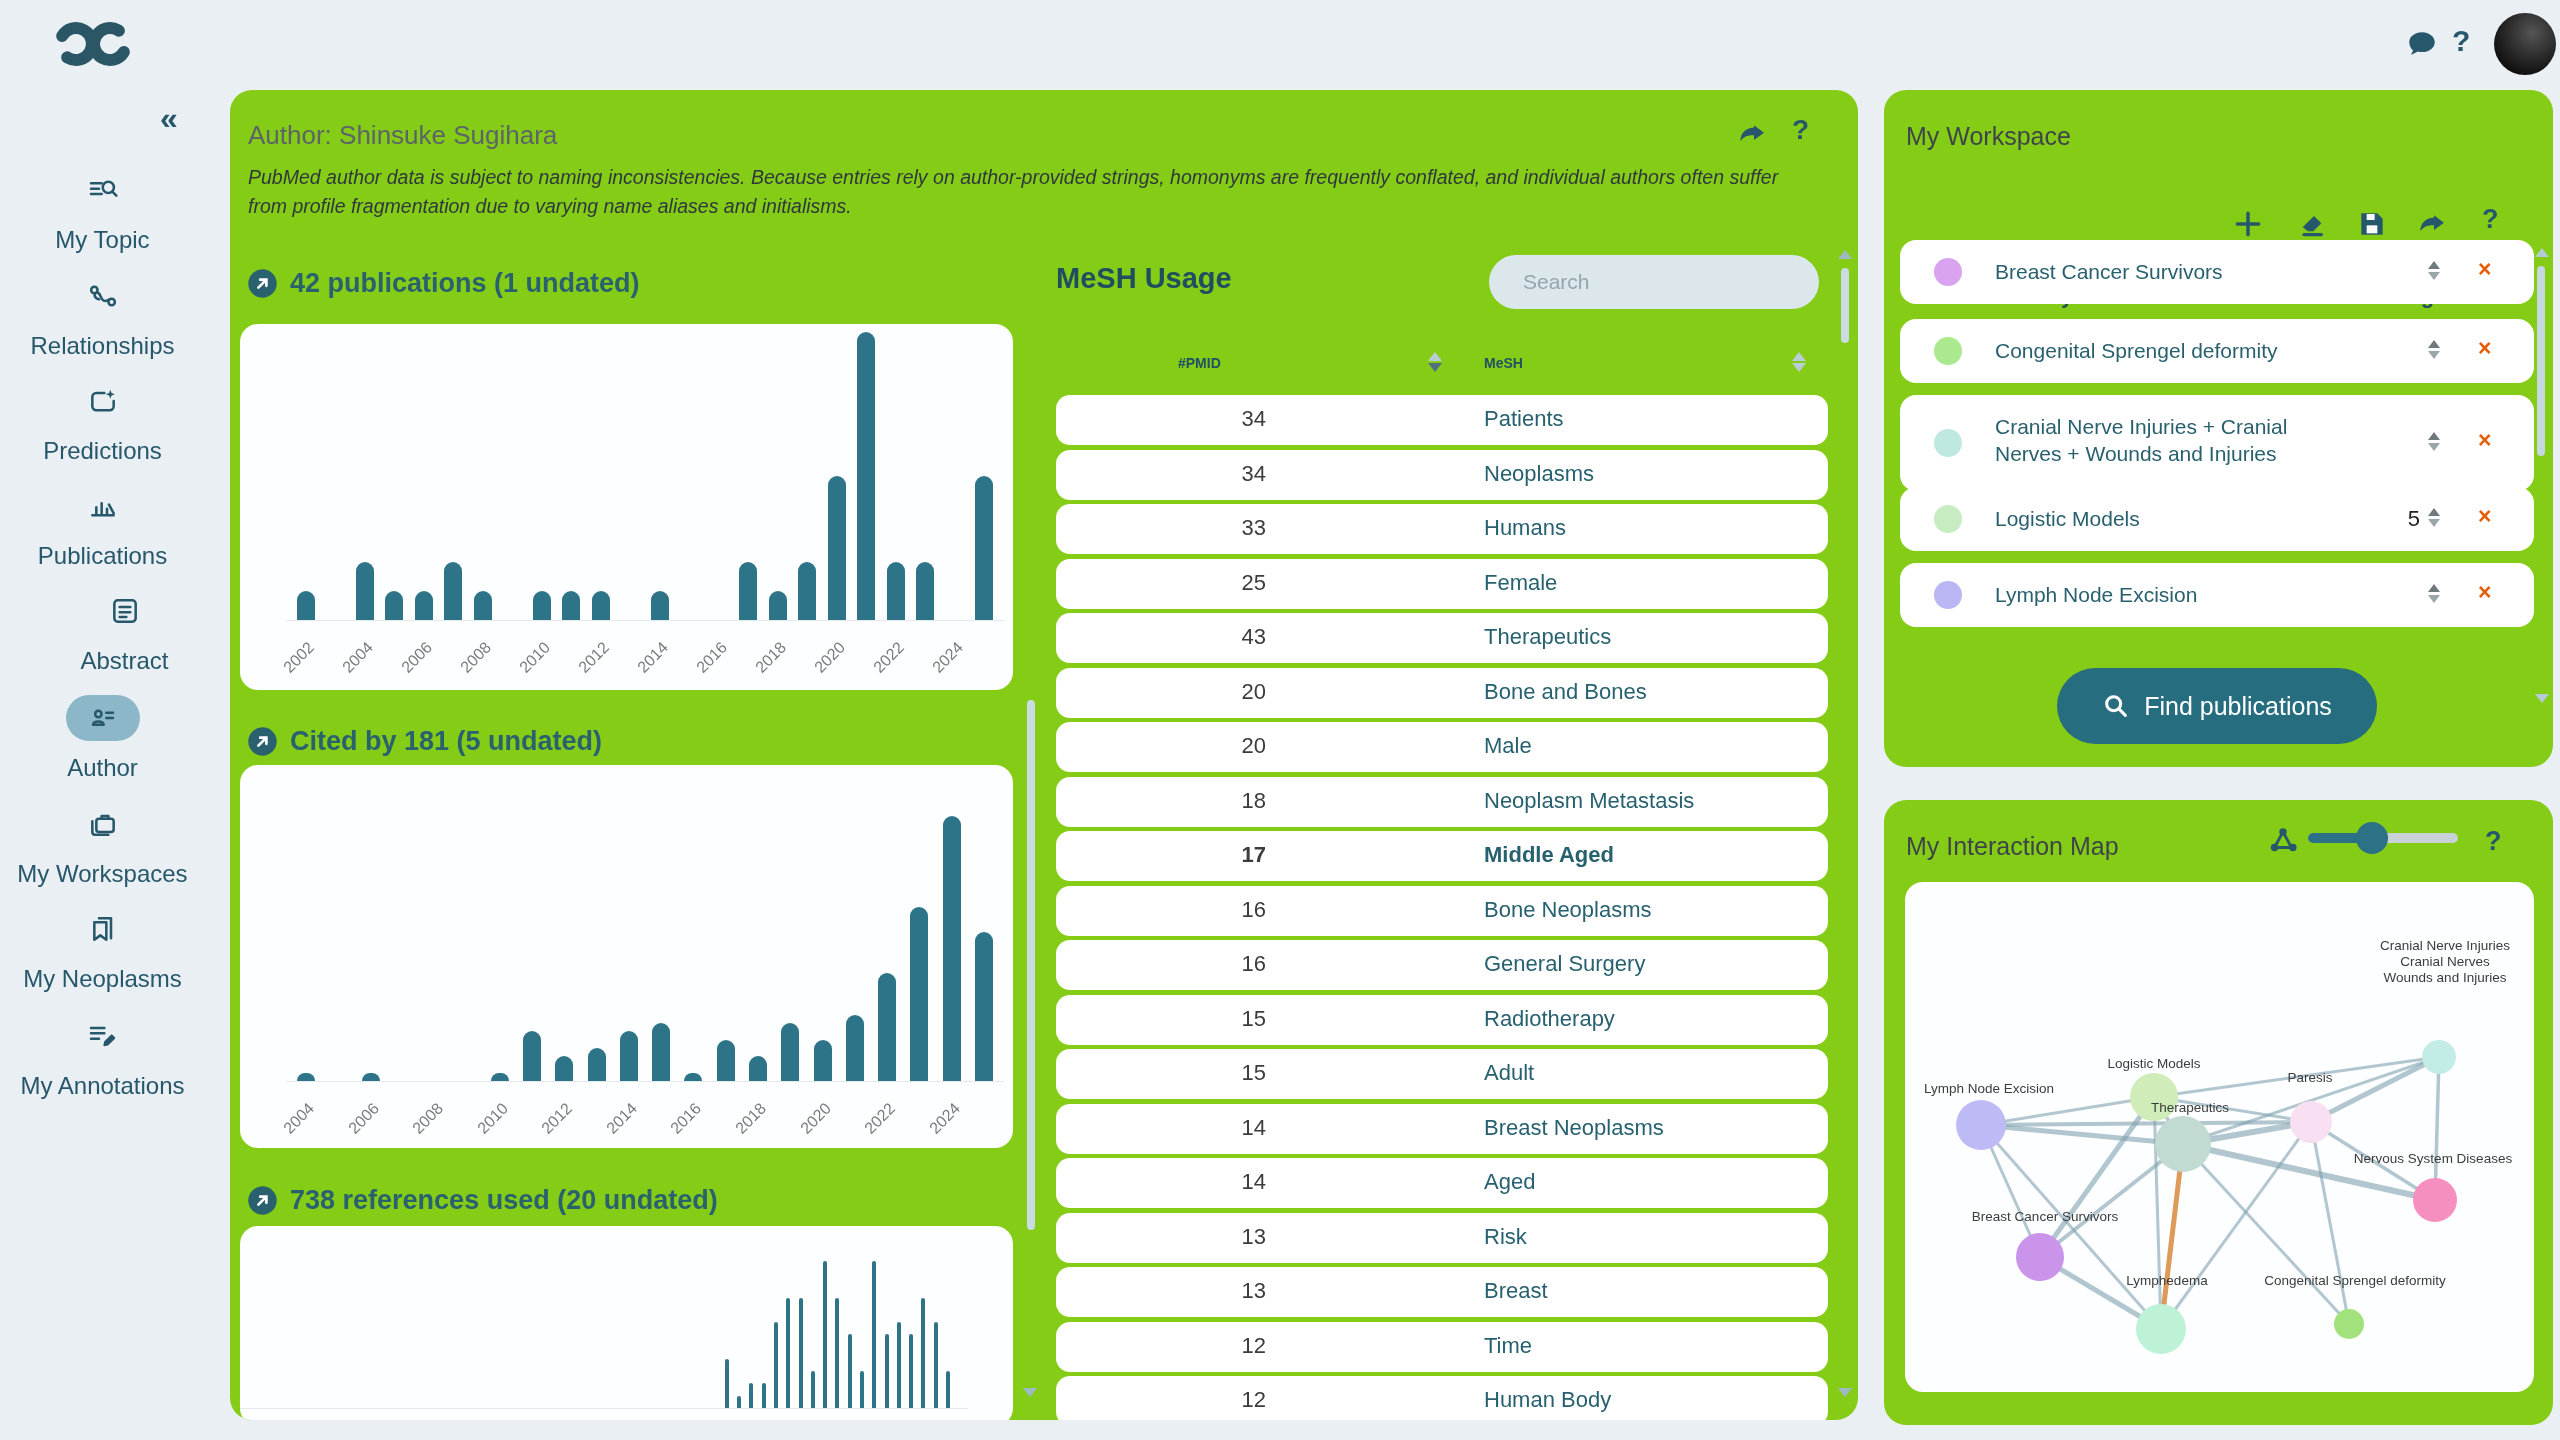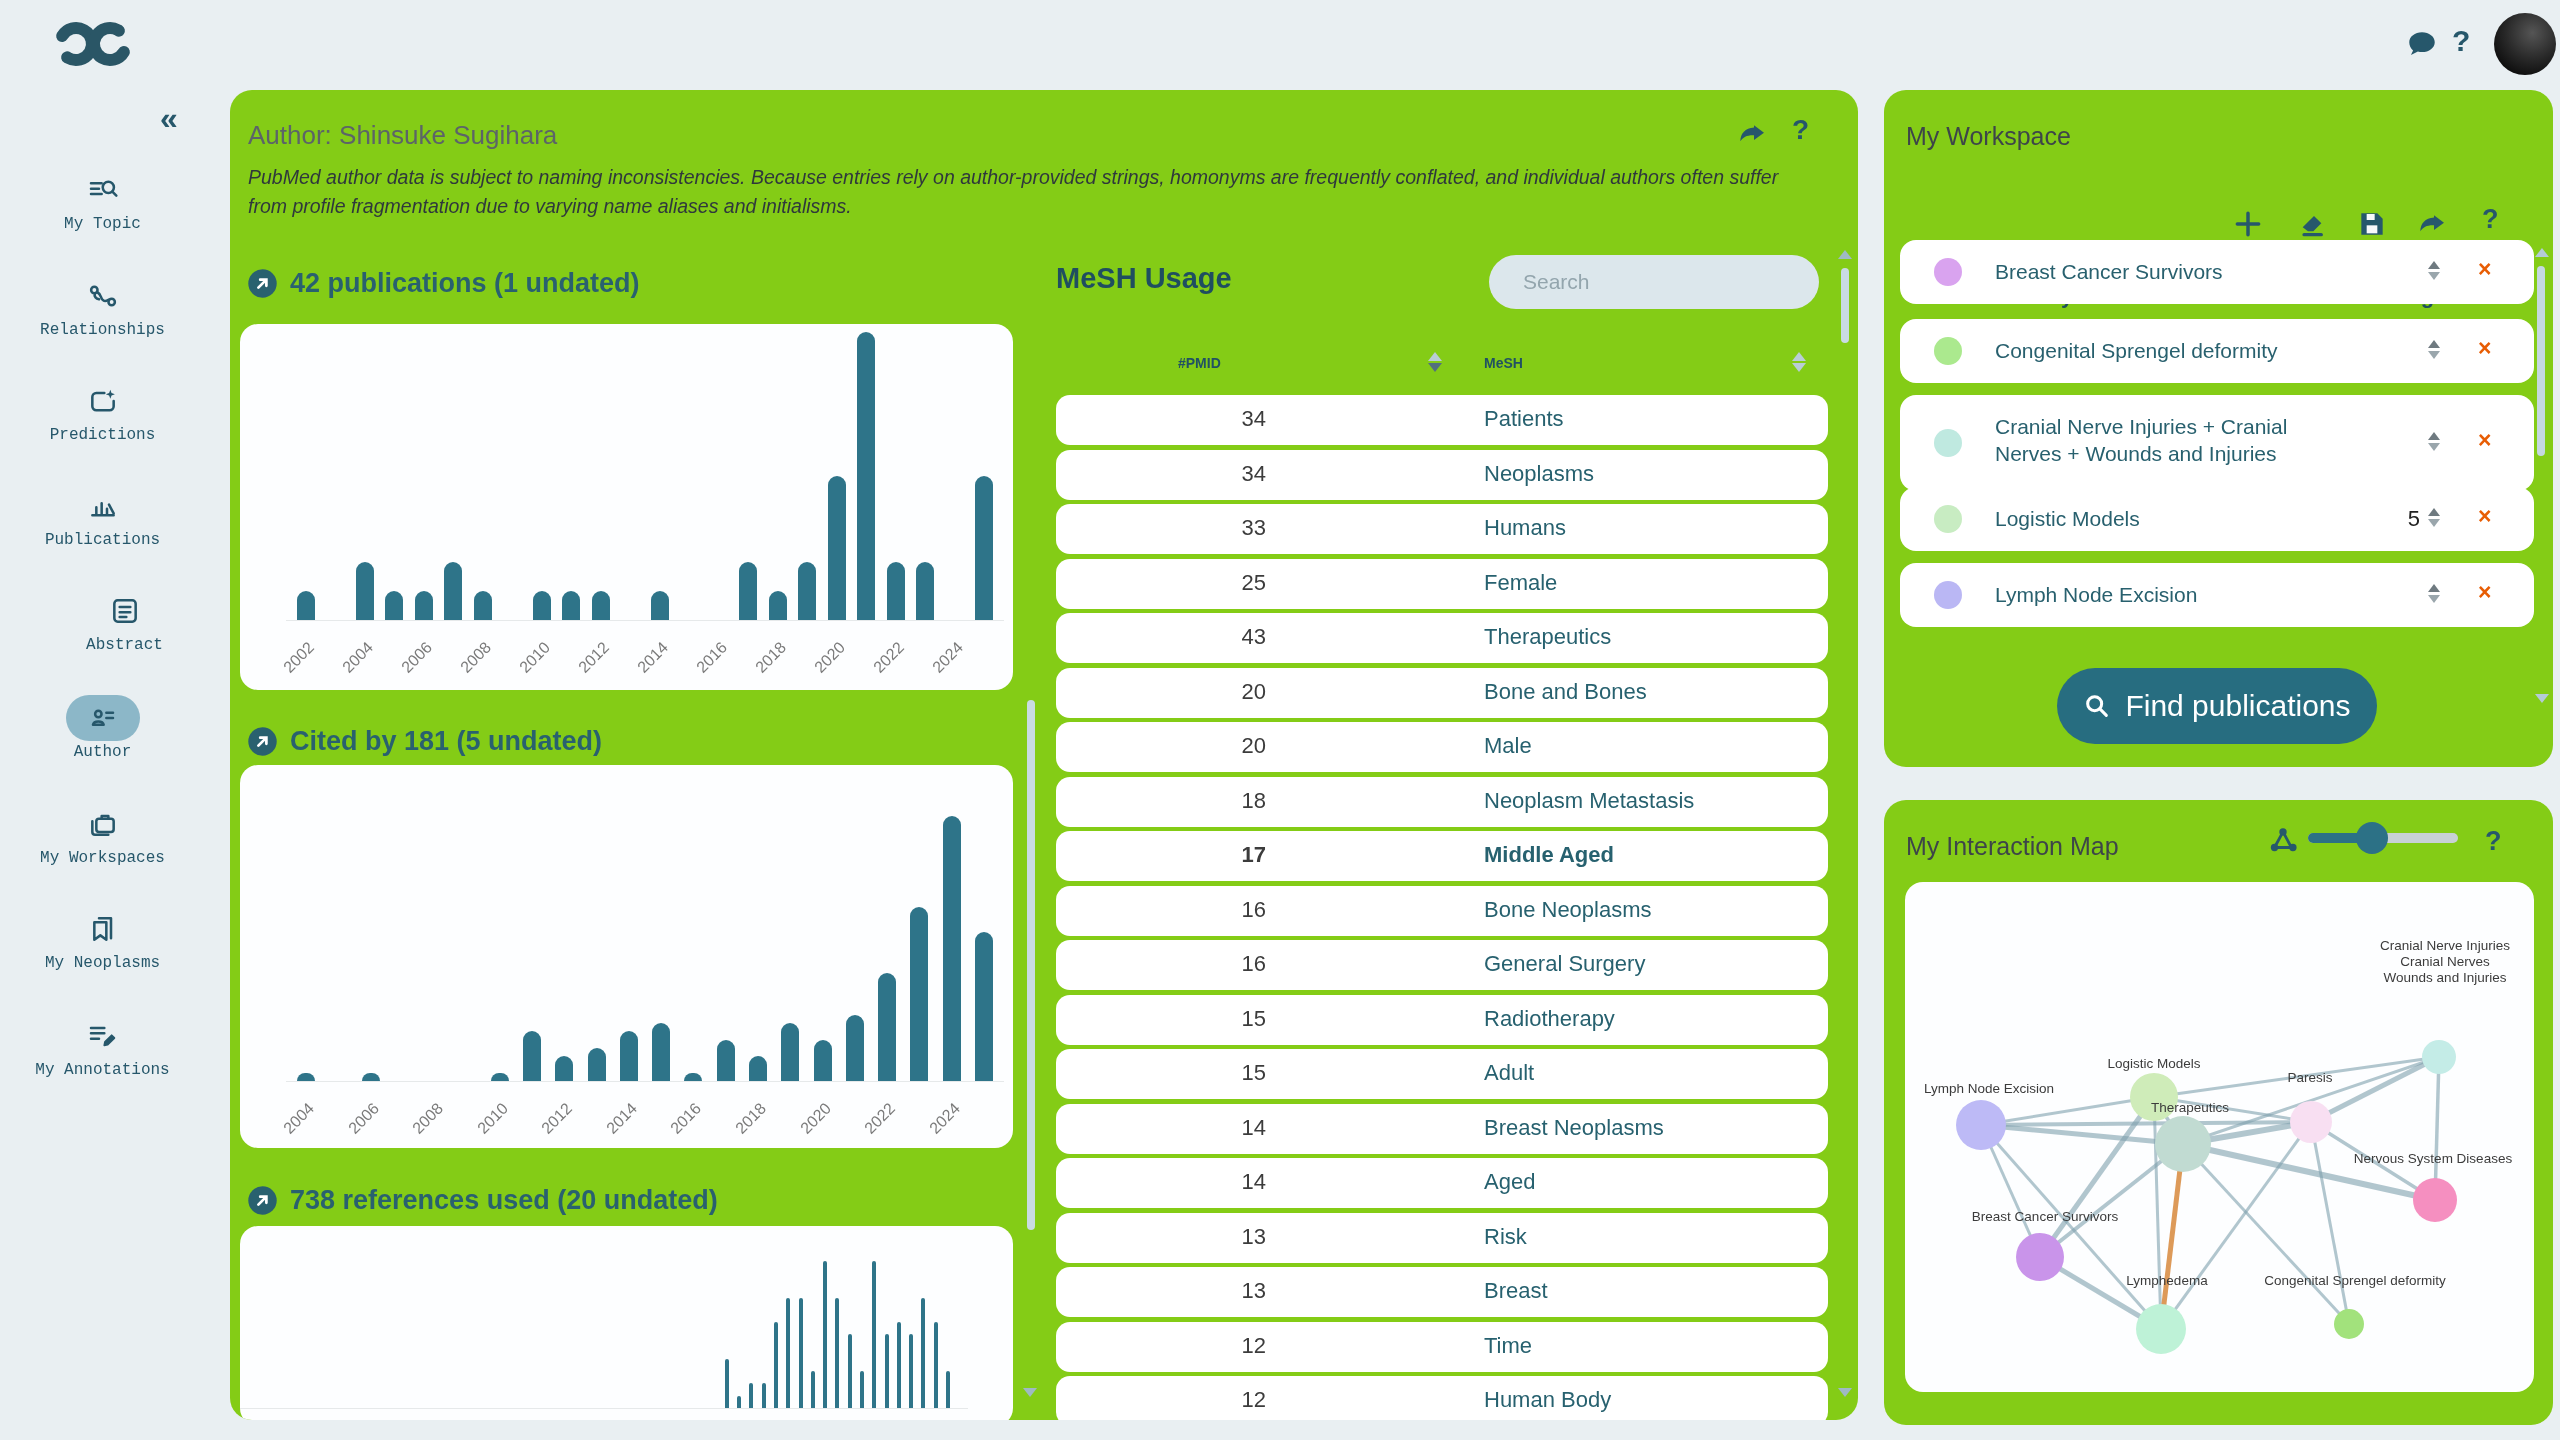--- a/index.html
+++ b/index.html
@@ -13,21 +13,21 @@
   .tb-help { position:absolute; left:2452px; top:24px; font-size:30px; font-weight:bold; color:#26576b; cursor:pointer; }
   .avatar { position:absolute; left:2494px; top:13px; width:62px; height:62px; border-radius:50%;
             background:radial-gradient(circle at 62% 32%, #555 0%, #2a2a2a 45%, #0c0c0c 80%); cursor:pointer; }
 
   
   .collapse-btn { position:absolute; left:160px; top:100px; font-size:32px; color:#26576b; cursor:pointer; font-weight:bold; }
   .side-item { position:absolute; left:0; width:205px; text-align:center; cursor:pointer; }
   .side-item .ic { display:flex; justify-content:center; align-items:center; height:46px; }
   .side-item .ic .pill { display:flex; justify-content:center; align-items:center; width:74px; height:46px; border-radius:23px; }
   .side-item .pill.active { background:#8cb7c8; }
-  .side-item .lbl { margin-top:2px; font-size:16px; color:#26576b;font-family:Liberation Mono, monospace; }
+  .side-item .lbl { margin-top:13px; font-size:24px; color:#26576b; }
 
   
   .card { position:absolute; background:#84cc16; border-radius:22px; }
   #main-card { left:230px; top:90px; width:1628px; height:1330px; overflow:hidden; }
   .inner-card { position:absolute; background:#fdfeff; border-radius:18px; }
 
   .author-title { position:absolute; left:248px; top:120px; font-size:26px; color:#5c6468; font-weight:500; }
   .disclaimer { position:absolute; left:248px; top:163px; width:1558px; font-size:19.5px; font-style:italic; color:#2f383c; line-height:29px; }
   .card-ic { position:absolute; cursor:pointer; }
 
@@ -70,21 +70,21 @@
   .ent-row { position:absolute; left:1900px; width:634px; background:#fff; border-radius:16px; }
   .ent-dot { position:absolute; left:34px; width:28px; height:28px; border-radius:50%; }
   .ent-lbl { position:absolute; left:95px; width:352px; font-size:21px; color:#28606e; line-height:27px; }
   .stepper { position:absolute; left:528px; display:flex; flex-direction:column; gap:3px; align-items:center; cursor:pointer; }
   .stp { width:0; height:0; border-left:6px solid transparent; border-right:6px solid transparent; }
   .stp.up { border-bottom:8px solid #6f7a80; }
   .stp.dn { border-top:8px solid #9aa6ac; }
   .ent-x { position:absolute; left:578px; font-size:23px; font-weight:bold; color:#e85d04; cursor:pointer; }
   .ent-w { position:absolute; left:440px; width:80px; text-align:right; font-size:22px; color:#222; }
   .find-btn { position:absolute; left:2057px; top:668px; width:320px; height:76px; border-radius:38px; border:none;
-              background:#276d80; color:#fff; font-size:30px; font-family:"Liberation Sans", sans-serif;
+              background:#276d80; color:#fff; font-size:25px; font-family:"Liberation Sans", sans-serif;
               display:flex; align-items:center; justify-content:center; gap:14px; cursor:pointer; }
 
   
   .slider-track { position:absolute; left:2308px; top:833px; width:150px; height:10px; border-radius:5px; background:#c8d1d5; cursor:pointer; }
   .slider-fill { position:absolute; left:0; top:0; height:10px; width:64px; border-radius:5px; background:#2c7186; }
   .slider-thumb { position:absolute; left:2356px; top:822px; width:32px; height:32px; border-radius:50%; background:#2c7186; cursor:grab; }
   #map-card { left:1905px; top:882px; width:629px; height:510px; background:#fdfeff; border-radius:18px; }
 </style>
 </head>
 <body>

